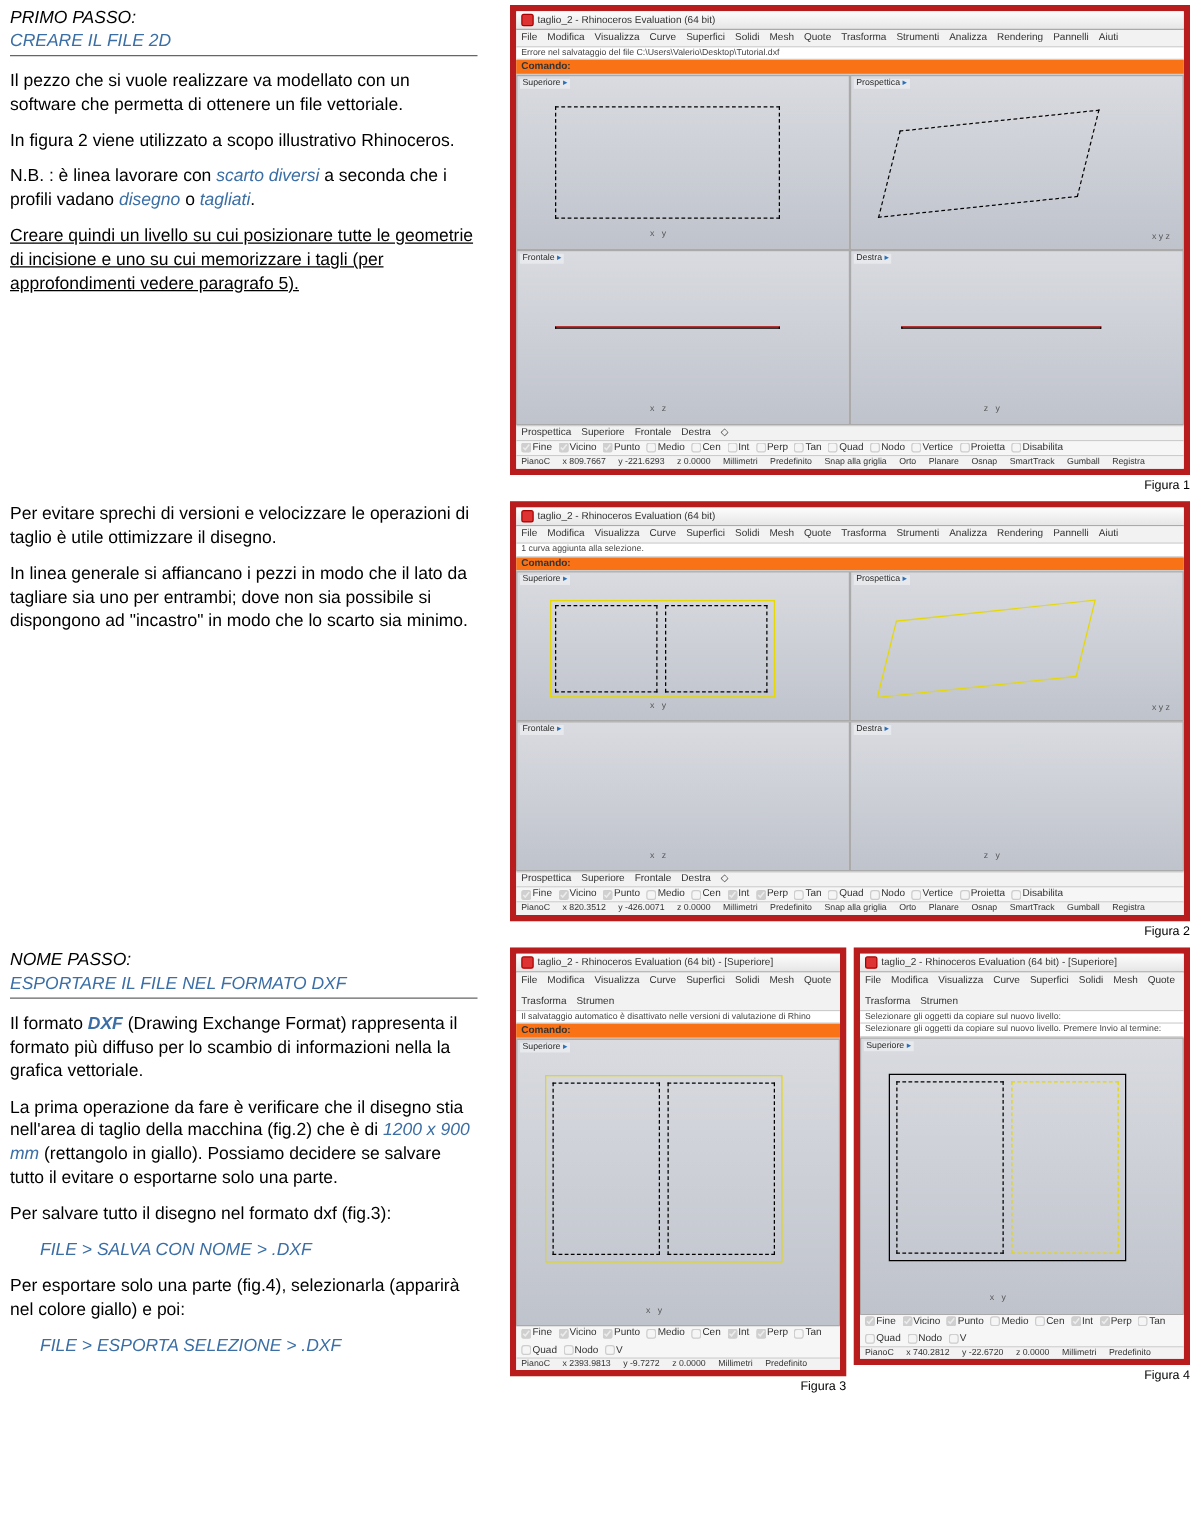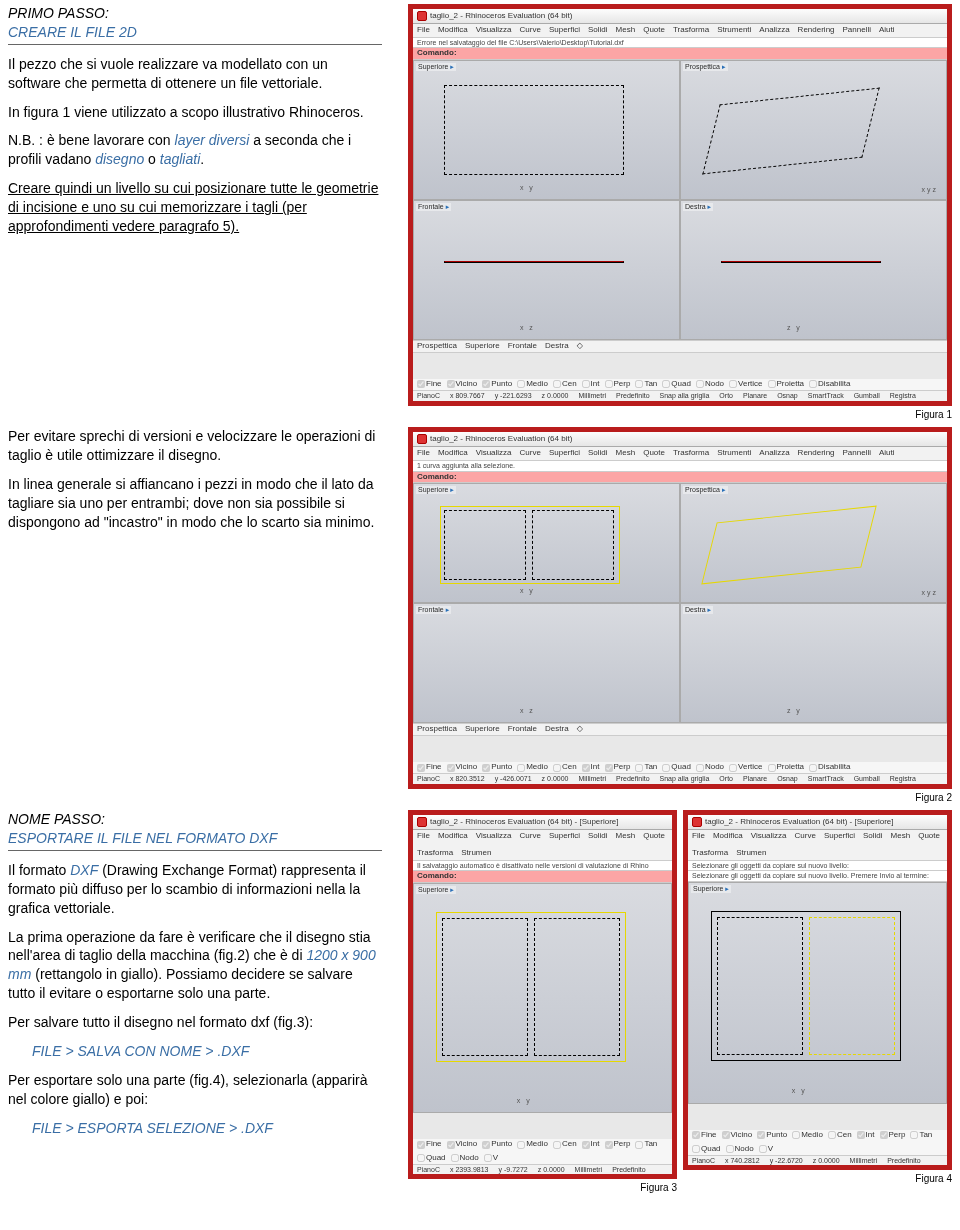--- a/index.html
+++ b/index.html
@@ -16,21 +16,21 @@
   .left-col { width: 400px; flex: 0 0 400px; padding-right: 26px; }
   .right-col { flex: 1; }
   .step-title-block {
     border-bottom: 1px solid #666;
     padding-bottom: 2px;
     margin-bottom: 10px;
   }
   .step-label { font-style: italic; font-weight: normal; }
   .step-sub { font-style: italic; color: #3a6ea5; }
   .accent { font-style: italic; color: #3a6ea5; }
-  .strong-accent { font-weight: normal; font-style: italic; color: #3a6ea5; }
+  .strong-accent { font-weight: bold; font-style: italic; color: #3a6ea5; }
   .underline-text { text-decoration: underline; }
   p { margin-bottom: 10px; }
   .menu-path { font-style: italic; color: #3a6ea5; margin-left: 24px; }
   .fig-caption { font-size: 10px; text-align: right; color: #000; margin-top: 2px; }
   .fig-pair { display: flex; gap: 6px; }
   .fig-pair > div { flex: 1; }
   
   .rhino-window {
     background: #e8e8e8;
     border: 5px solid #b91c1c;
@@ -56,21 +56,21 @@
     flex-wrap: wrap;
   }
   .rhino-cmdline {
     background: #fff;
     border-bottom: 1px solid #ccc;
     padding: 1px 4px;
     font-size: 7px;
     color: #444;
   }
   .rhino-cmdlabel {
-    background: #fca5a5;
+    background: #f97316;
     border-bottom: 1px solid #ccc;
     padding: 1px 4px;
     font-weight: bold;
   }
   .rhino-viewgrid { display: flex; flex-wrap: wrap; }
   .rhino-view {
     position: relative;
     width: 50%;
     background: linear-gradient(#d9dbe0, #bfc3cc);
     border: 1px solid #aaa;
@@ -95,43 +95,43 @@
     border:1px solid #000;
   }
   .shape-dash { border-style:dashed; }
   .shape-yellow { border:1px solid #e6d800; }
   .tabs-row {
     background:#f2f2f2; border-top:1px solid #ccc; border-bottom:1px solid #ccc;
     padding:1px 4px; display:flex; gap:8px;
   }
   .osnap-row {
     background:#f6f6f6; border-bottom:1px solid #ccc;
-    padding:1px 4px; display:flex; gap:5px; flex-wrap:wrap; align-items:center;margin-top:26px;
+    padding:1px 4px; display:flex; gap:5px; flex-wrap:wrap; align-items:center;
   }
   .osnap-row .cb { display:inline-flex; align-items:center; gap:1px; }
   .osnap-row .cb input { width:8px; height:8px; }
   .status-row {
     background:#f2f2f2; padding:1px 4px;
     display:flex; gap:10px; flex-wrap:wrap;
     font-size:7px;
   }
 </style>
 </head>
 <body>
 
 <div class="section">
   <div class="left-col">
     <div class="step-title-block">
       <div class="step-label">PRIMO PASSO:</div>
       <div class="step-sub">CREARE IL FILE 2D</div>
     </div>
     <p>Il pezzo che si vuole realizzare va modellato con un software che permetta di ottenere un file vettoriale.</p>
-    <p>In figura 1 viene utilizzato a scopo illustrativo Rhinoceros.</p>
+    <p>In figura 2 viene utilizzato a scopo illustrativo Rhinoceros.</p>
     <p>
-      <span>N.B. : è bene lavorare con </span><span class="accent">layer diversi</span><span> a seconda che i profili vadano </span><span class="accent">disegno</span><span> o </span><span class="accent">tagliati</span><span>.</span>
+      <span>N.B. : è linea lavorare con </span><span class="accent">scarto diversi</span><span> a seconda che i profili vadano </span><span class="accent">disegno</span><span> o </span><span class="accent">tagliati</span><span>.</span>
     </p>
     <p class="underline-text">Creare quindi un livello su cui posizionare tutte le geometrie di incisione e uno su cui memorizzare i tagli (per approfondimenti vedere paragrafo 5).</p>
   </div>
 
   <div class="right-col">
     <div class="rhino-window">
       <div class="rhino-titlebar">
           <span class="rhino-logo"></span>
           <span>taglio_2 - Rhinoceros Evaluation (64 bit)</span>
         </div>

